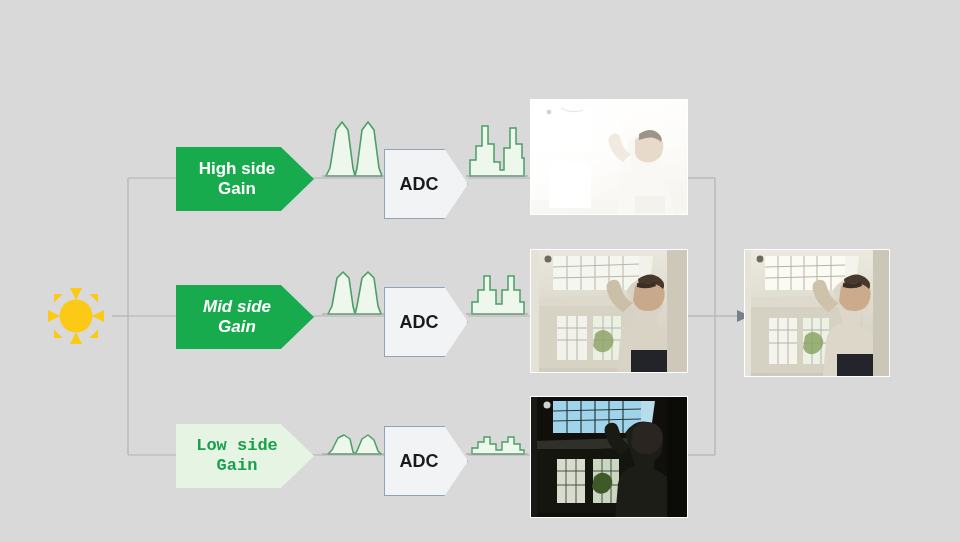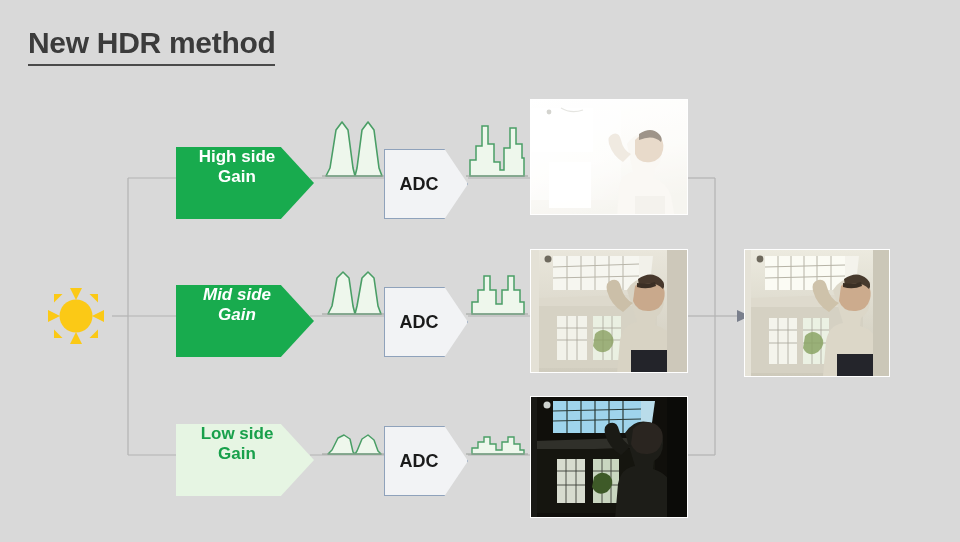--- a/index.html
+++ b/index.html
@@ -49,35 +49,36 @@
     left: 40px;
     top: 280px;
     width: 72px;
     height: 72px;
   }
 
   
   .gain {
     position: absolute;
     width: 138px;
-    height: 72px;
+    height: 64px;
     display: flex;
     flex-direction: column;
     align-items: center;
+    justify-content: center;
     text-align: center;
     font-size: 17px;
     font-weight: bold;
     line-height: 1.15;
     -webkit-clip-path: polygon(0 0, 76% 0, 100% 50%, 76% 100%, 0 100%);
     clip-path: polygon(0 0, 76% 0, 100% 50%, 76% 100%, 0 100%);
     box-sizing: border-box;
     padding-right: 16px;
   }
   .gain-strong { background: #18ab4e; color: #ffffff; }
-  .gain-weak   { background: #e6f5e3; color: #18a04b; }
+  .gain-weak   { background: #e6f5e3; color: #18a04b; font-family: Liberation Mono, monospace; }
   .gain .l1, .gain .l2 { display: block; }
 
   
   .adc {
     position: absolute;
     width: 84px;
     height: 70px;
     background: #f2f3f5;
     border: 1.5px solid #8fa2bb;
     box-sizing: border-box;
@@ -104,21 +105,20 @@
     overflow: hidden;
     background: #8a8a7a;
   }
   .photo svg { display: block; }
 </style>
 </head>
 <body>
 
 <div id="slide">
 
-  <div id="title">New HDR method</div>
 
   <svg id="wires" viewBox="0 0 960 542" xmlns="http://www.w3.org/2000/svg">
     <g stroke="#b3b3b3" stroke-width="1.2" fill="none">
 
       <path d="M112 316 H 128"></path>
 
       <path d="M128 178 V 455"></path>
 
       <path d="M128 178 H 176"></path>
       <path d="M128 316 H 176"></path>

